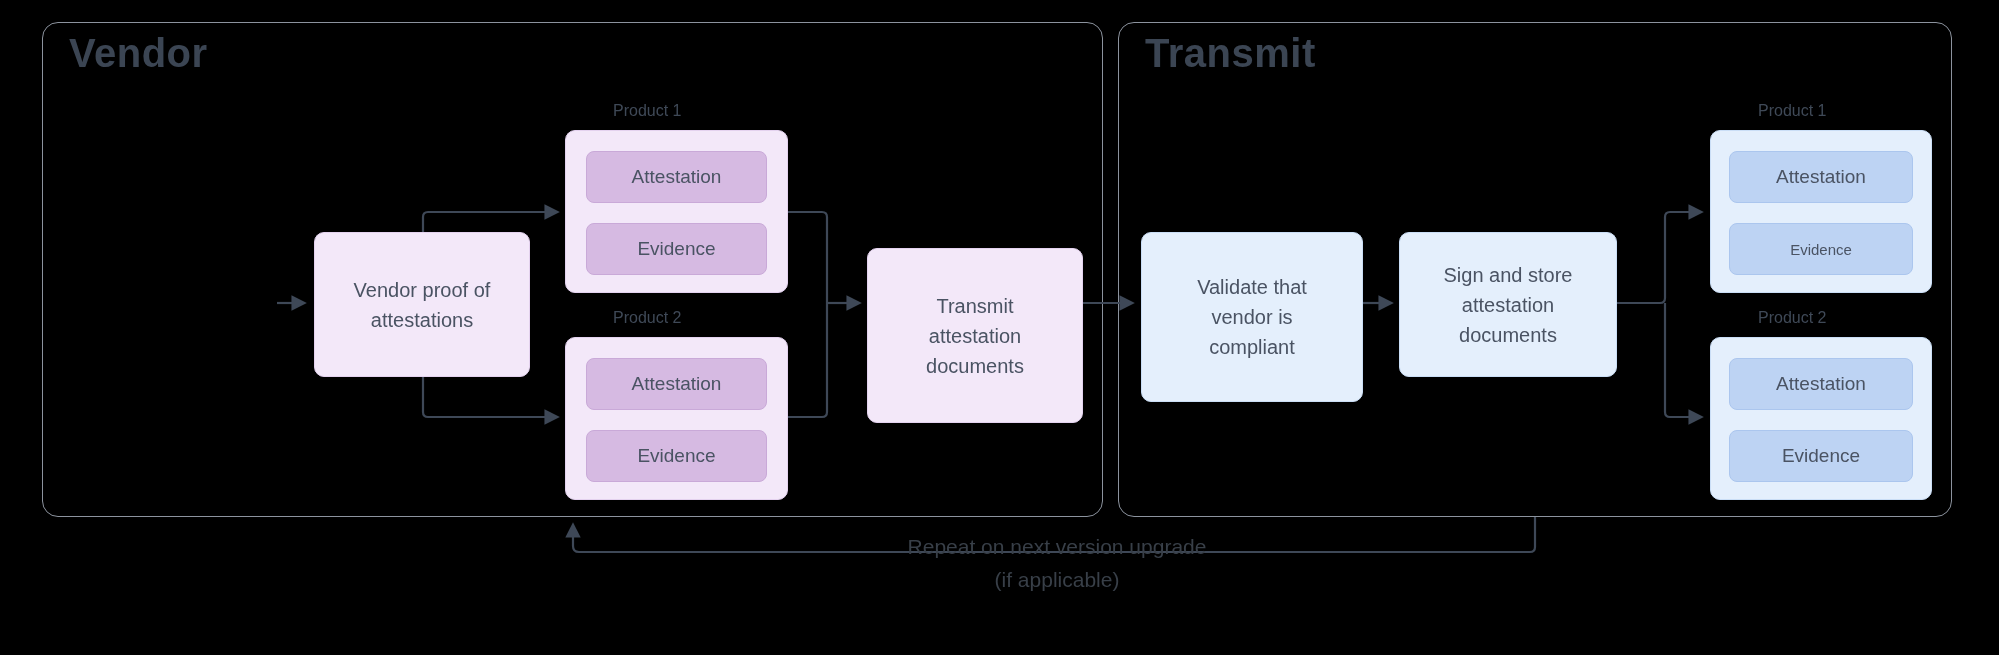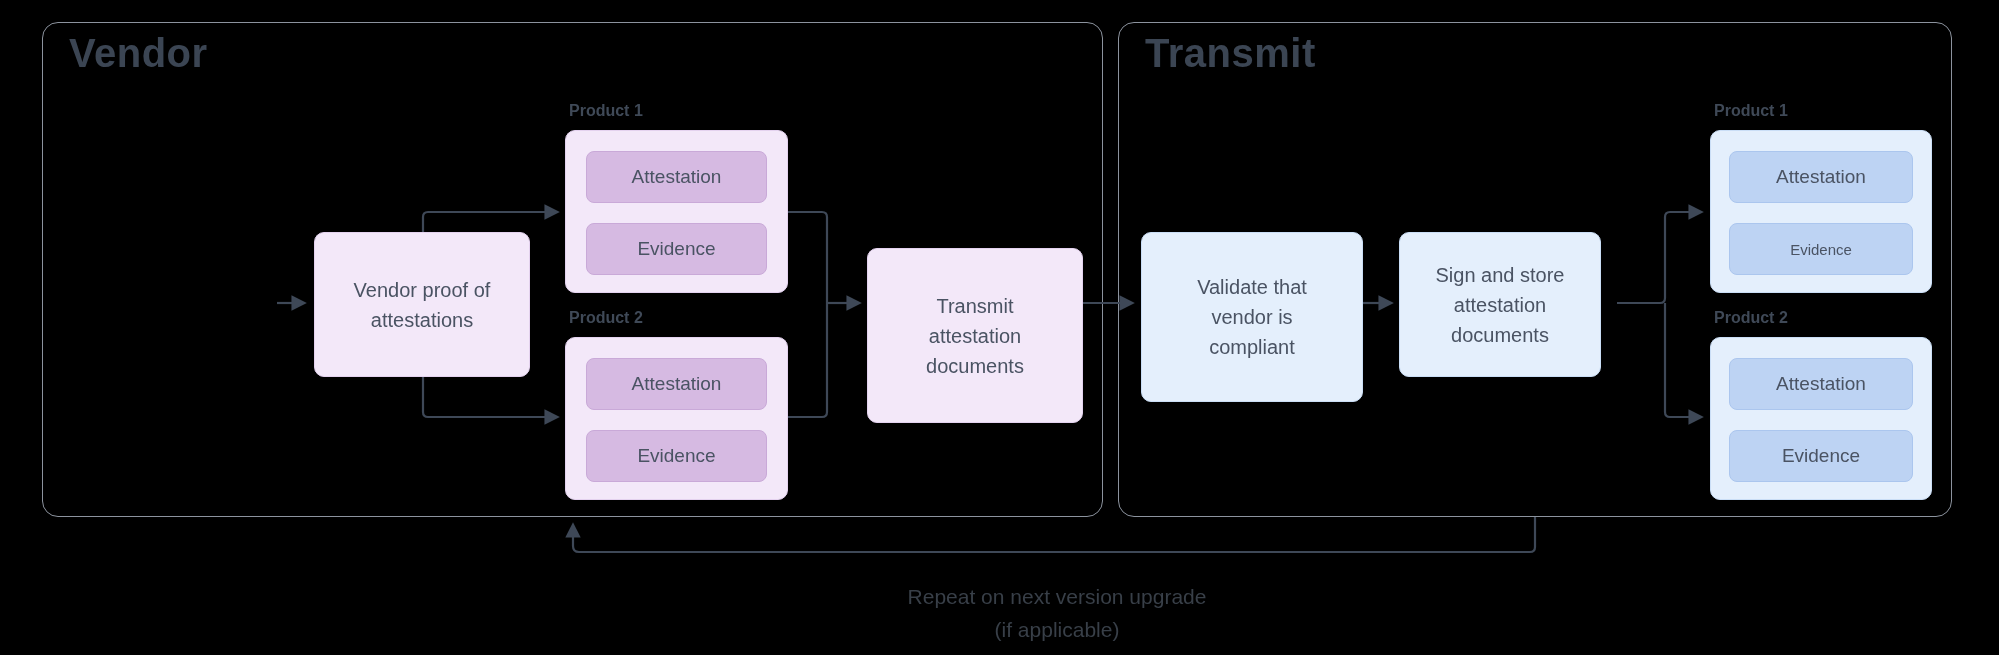--- a/index.html
+++ b/index.html
@@ -47,27 +47,27 @@
   .c-group{background:var(--consumer-node-fill);border:1px solid var(--consumer-node-border);}
   .chip{
     height:52px;border-radius:8px;box-sizing:border-box;flex:0 0 52px;
     display:flex;align-items:center;justify-content:center;
     font-size:19px;color:var(--node-text);
   }
   .v-chip{background:var(--vendor-chip-fill);border:1px solid var(--vendor-chip-border);}
   .c-chip{background:var(--consumer-chip-fill);border:1px solid var(--consumer-chip-border);}
   .chip.small-text{font-size:15px;}
   .product-label{
-    position:absolute;font-size:16px;font-weight:bold;color:var(--product-label);
+    position:absolute;font-size:16px;font-weight:normal;color:var(--product-label);margin-left:44px;
   }
   .edges{position:absolute;left:0;top:0;pointer-events:none;}
   .edge{fill:none;stroke:var(--connector);stroke-width:2.2px;}
   #arrowhead path{fill:var(--connector);}
   .loop-label{
-    position:absolute;left:760px;top:580px;width:594px;text-align:center;
+    position:absolute;left:760px;top:530px;width:594px;text-align:center;
     font-size:21px;line-height:33px;color:var(--loop-text);white-space:pre-line;
   }
 </style>
 </head>
 <body>
 
 <div class="canvas">
 
   <div class="container" style="left:42px;top:22px;width:1061px;height:495px">
     <div class="container-title">Vendor</div>
@@ -109,21 +109,21 @@
 
   <div class="product-label" style="left:569px;top:309px">Product 2</div>
   <div class="group v-group" style="left:565px;top:337px;width:223px;height:163px">
     <div class="chip v-chip">Attestation</div>
     <div class="chip v-chip">Evidence</div>
   </div>
 
   <div class="node c-node" style="left:1141px;top:232px;width:222px;height:170px">Validate that
 vendor is
 compliant</div>
-  <div class="node c-node" style="left:1399px;top:232px;width:202px;height:145px">Sign and store
+  <div class="node c-node" style="left:1399px;top:232px;width:218px;height:145px">Sign and store
 attestation
 documents</div>
 
   <div class="product-label" style="left:1714px;top:102px">Product 1</div>
   <div class="group c-group" style="left:1710px;top:130px;width:222px;height:163px;padding:20px 18px 19px">
     <div class="chip c-chip">Attestation</div>
     <div class="chip c-chip small-text">Evidence</div>
   </div>
 
   <div class="product-label" style="left:1714px;top:309px">Product 2</div>

